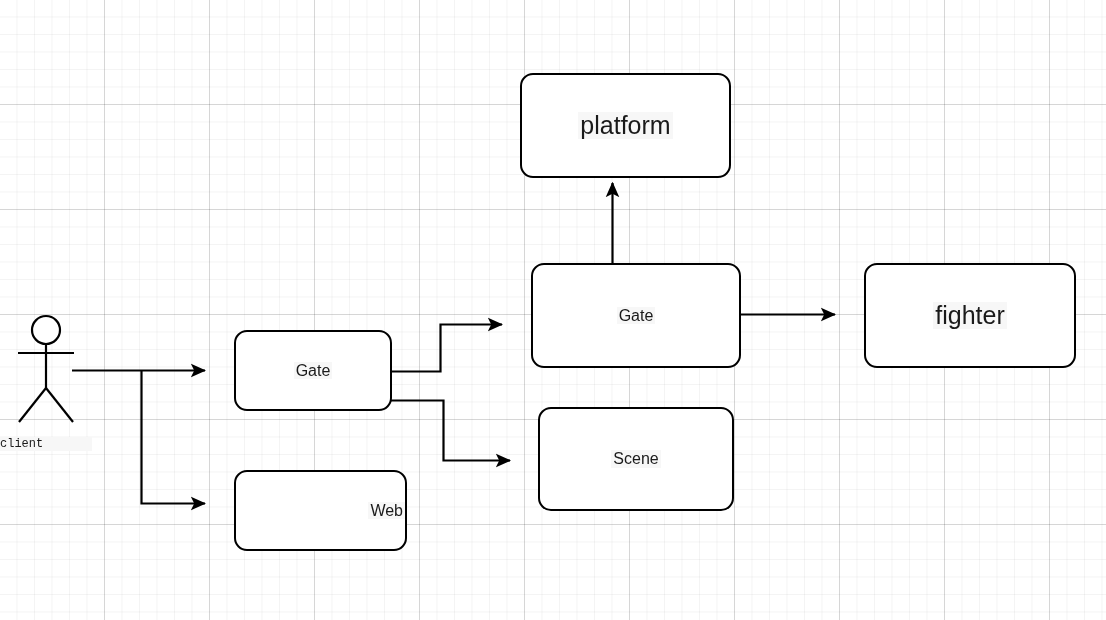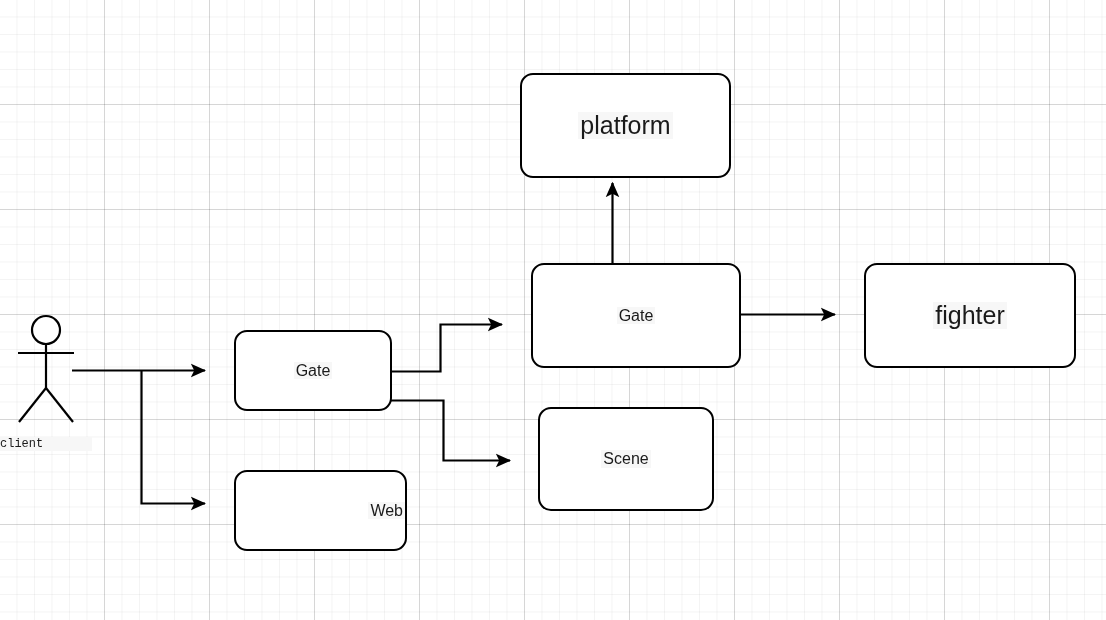--- a/index.html
+++ b/index.html
@@ -117,21 +117,21 @@
   </div>
 
   <div class="node size-lg" style="left:840px; top:263px; width:212px; height:105px;">
     <span class="node-label">fighter</span>
   </div>
 
   <div class="node size-sm" style="left:210px; top:330px; width:158px; height:81px;">
     <span class="node-label">Gate</span>
   </div>
 
-  <div class="node size-sm" style="left:514px; top:407px; width:176px; height:104px;">
+  <div class="node size-sm" style="left:514px; top:407px; width:196px; height:104px;">
     <span class="node-label">Scene</span>
   </div>
 
   <div class="node size-sm" style="left:210px; top:470px; width:173px; height:81px;justify-content:flex-end;">
     <span class="node-label">Web</span>
   </div>
 
 </div>
 
 </body></html>

